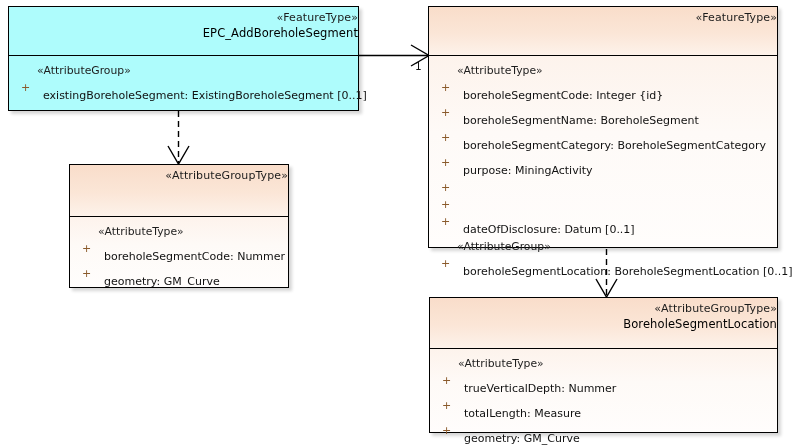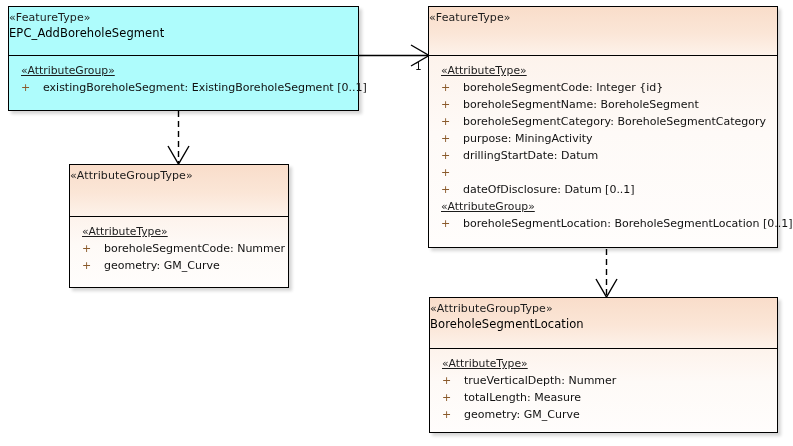--- a/index.html
+++ b/index.html
@@ -24,63 +24,63 @@
   
   .uml-class {
     position: absolute;
     box-sizing: border-box;
     border: 1px solid #000000;
     box-shadow: 3px 3px 3px rgba(0,0,0,0.16);
     z-index: 3;
   }
   .uml-class .hdr {
     box-sizing: border-box;
-    text-align: left;
+    text-align: right;
     padding-top: 4px;
     border-bottom: 1px solid #000000;
     line-height: 1.33;
+    padding-left: 48px;
   }
   .uml-class .stereo {
     font-size: 11px;
     color: #1c1c1c;
     letter-spacing: 0.1px;
   }
   .uml-class .cname {
     font-size: 11.5px;
     font-weight: normal;
     color: #000000;
     letter-spacing: 0.1px;
   }
   .uml-class .body {
     box-sizing: border-box;
     padding: 6px 0 4px 0;
   }
   .grp-label {
     font-size: 10.8px;
     color: #1c1c1c;
-    padding-left: 12px;
+    padding-left: 28px;
     line-height: 17px;
     white-space: nowrap;
-    text-decoration: underline;
   }
   .attr-row {
     font-size: 11px;
     color: #111111;
     line-height: 17px;
     white-space: nowrap;
     padding-left: 12px;
     display: flex;
   }
   .attr-row .vis {
     color: #8a5a2b;
     width: 22px;
     flex: 0 0 22px;
     font-size: 11px;
   }
-  .attr-row .sig { color: #111111; }
+  .attr-row .sig { color: #111111; margin-top: 8px; }
 
   
   #box-epc {
     left: 8px; top: 6px; width: 351px; height: 105px;
     background: #aefcfc;
   }
   #box-epc .hdr { height: 49px; background: #aefcfc; }
   #box-epc .body { background: #aefcfc; height: 54px; }
 
   .peach { background: #fbe4d3; }
@@ -182,21 +182,20 @@
       <div class="attr-row">
         <span class="vis">+</span>
         <span class="sig">boreholeSegmentCategory: BoreholeSegmentCategory</span>
       </div>
       <div class="attr-row">
         <span class="vis">+</span>
         <span class="sig">purpose: MiningActivity</span>
       </div>
       <div class="attr-row">
         <span class="vis">+</span>
-        <span class="sig">drillingStartDate: Datum</span>
       </div>
       <div class="attr-row">
         <span class="vis">+</span>
       </div>
       <div class="attr-row">
         <span class="vis">+</span>
         <span class="sig">dateOfDisclosure: Datum [0..1]</span>
       </div>
 
       <div class="grp-label">«AttributeGroup»</div>

